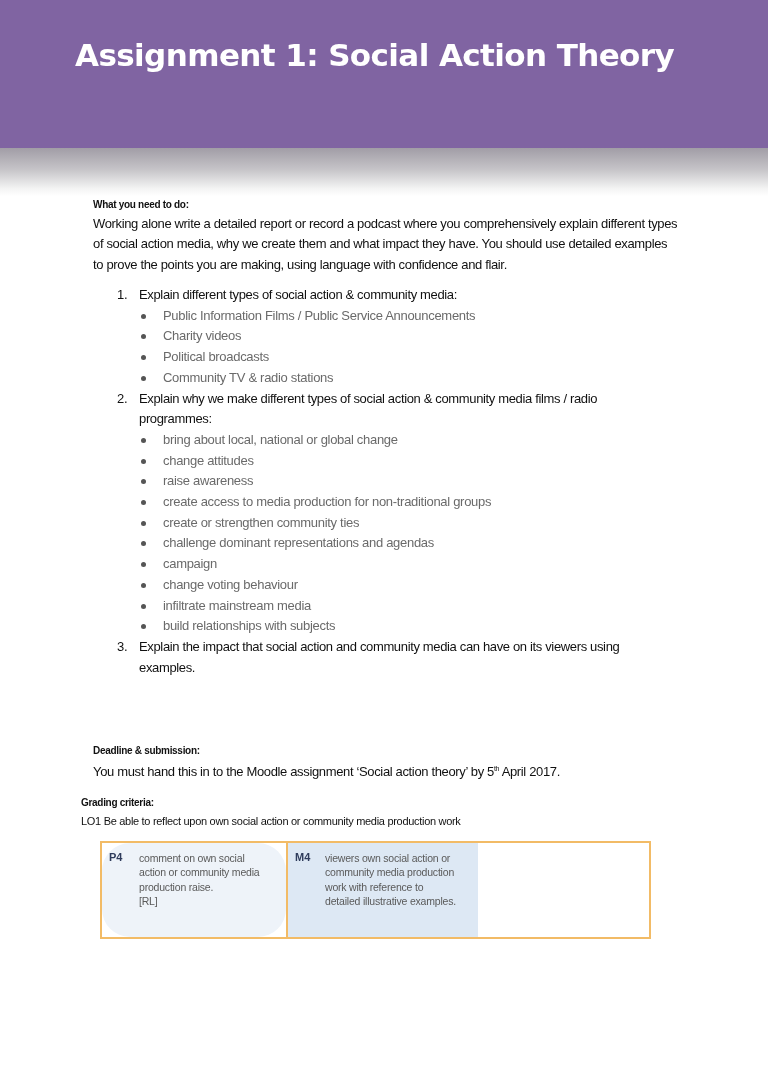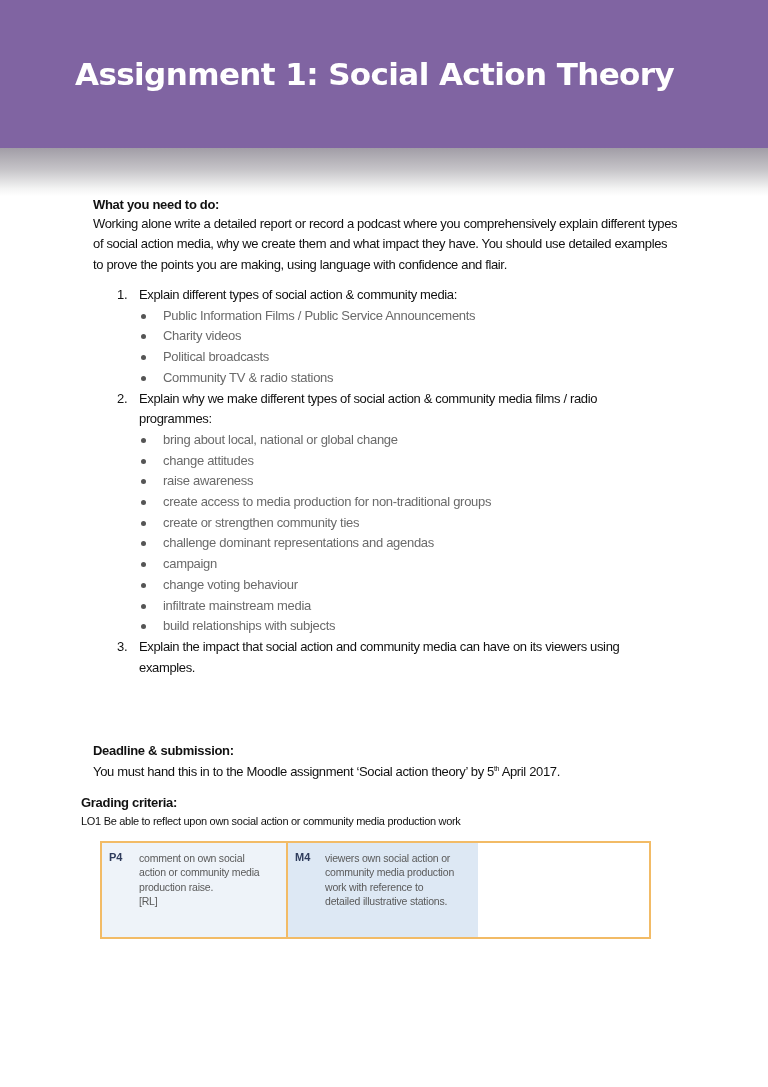--- a/index.html
+++ b/index.html
@@ -4,34 +4,34 @@
   <style>
     * { box-sizing: border-box; margin: 0; padding: 0; }
     html, body { width: 768px; height: 1087px; background: #ffffff; overflow: hidden; }
     body { position: relative; font-family: "Liberation Sans", sans-serif; color: #111; }
 
     .header-band {
       position: absolute; left: 0; top: 0; width: 768px; height: 148px;
       background: #8064a2;
     }
     .header-title {
-      position: absolute; left: 75px; top: 56px;
+      position: absolute; left: 75px; top: 37px;
       font-family: "DejaVu Sans", sans-serif; font-weight: bold;
       font-size: 31px; color: #ffffff; letter-spacing: -0.6px;
       white-space: nowrap;
     }
     .header-shadow {
       position: absolute; left: 0; top: 148px; width: 768px; height: 48px;
       background: linear-gradient(to bottom, #a19da6 0%, #c6c4c8 45%, #f4f4f4 85%, #ffffff 100%);
     }
 
     .content { position: absolute; left: 93px; top: 196px; width: 600px; }
     .section-heading {
       font-family: "Liberation Sans", sans-serif; font-weight: bold;
-      font-size: 13px; line-height: 18px; color: #111; letter-spacing: -0.3px;
+      font-size: 10px; line-height: 18px; color: #111; letter-spacing: -0.3px;
     }
     .para {
       font-size: 13px; line-height: 20.3px; color: #111; letter-spacing: -0.35px;
       width: 585px;
     }
 
     .num-list { position: absolute; left: 117px; top: 285px; width: 560px; }
     .num-item { position: relative; padding-left: 22px; font-size: 13px; line-height: 20.7px; color: #111; letter-spacing: -0.35px; }
     .num-item .num { position: absolute; left: 0; top: 0; }
     .bullets { margin-left: 2px; }
@@ -45,21 +45,21 @@
     .grading { position: absolute; left: 81px; top: 794px; width: 600px; }
     .lo-text { font-size: 11px; line-height: 18px; color: #111; letter-spacing: -0.3px; }
     sup { font-size: 7px; vertical-align: 5px; }
 
     .grade-table {
       position: absolute; left: 100px; top: 841px; width: 551px; height: 98px;
       border: 2px solid #f2bb66; display: flex;
     }
     .grade-cell { position: relative; height: 100%; padding: 8px 6px 0 37px; }
     .grade-cell + .grade-cell { border-left: 2px solid #f2bb66; }
-    .grade-cell.p { width: 184px; background: #eef3f9; }
+    .grade-cell.p { width: 184px; background: #eef3f9; border-radius: 28px; }
     .grade-cell.m { width: 192px; background: #dde8f4; }
     .grade-cell.d { flex: 1; background: #cbddf0; }
     .grade-code {
       position: absolute; left: 7px; top: 8px;
       font-size: 11px; font-weight: bold; color: #2f3c5c;
     }
     .grade-desc { font-size: 10.5px; line-height: 14.4px; color: #5a5a5a; letter-spacing: -0.2px; }
   </style>
 </head>
 <body>
@@ -131,16 +131,16 @@
       <div>production raise.</div>
       <div>[RL]</div>
     </div>
   </div>
   <div class="grade-cell m">
     <span class="grade-code">M4</span>
     <div class="grade-desc">
       <div>viewers own social action or</div>
       <div>community media production</div>
       <div>work with reference to</div>
-      <div>detailed illustrative stations.</div>
+      <div>detailed illustrative examples.</div>
     </div>
   </div>
 </div>
 
 </body></html>

